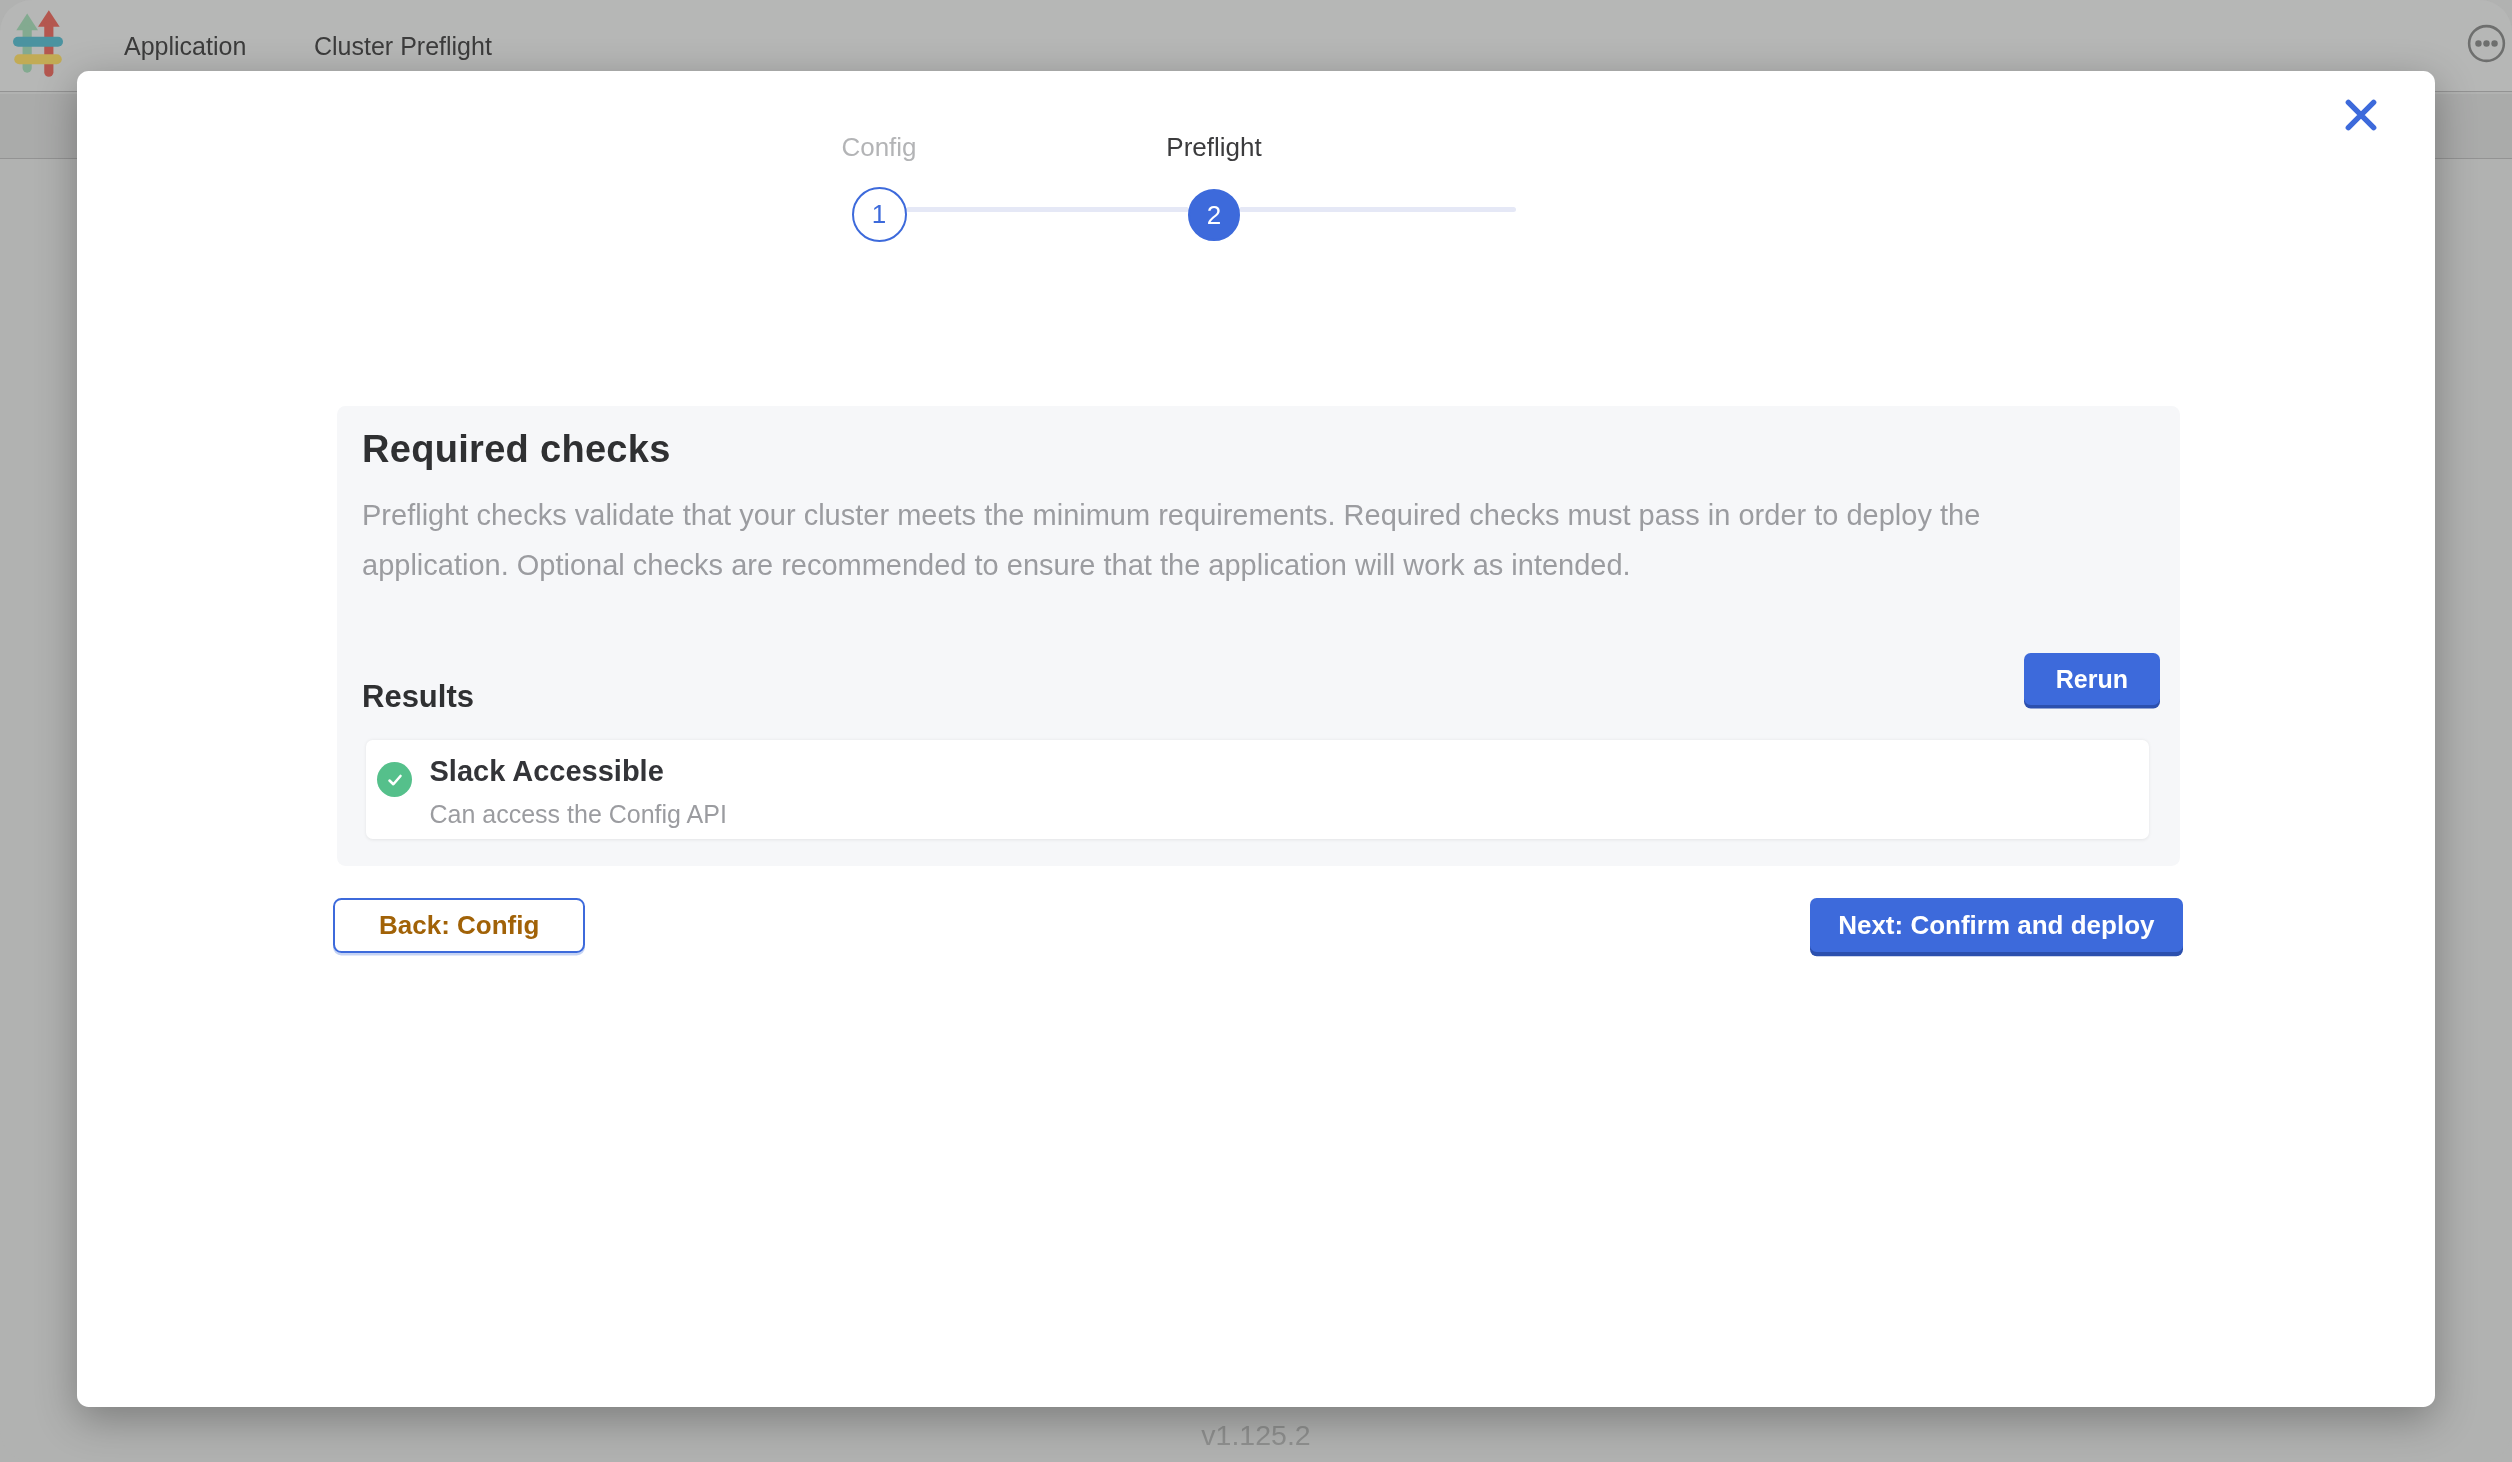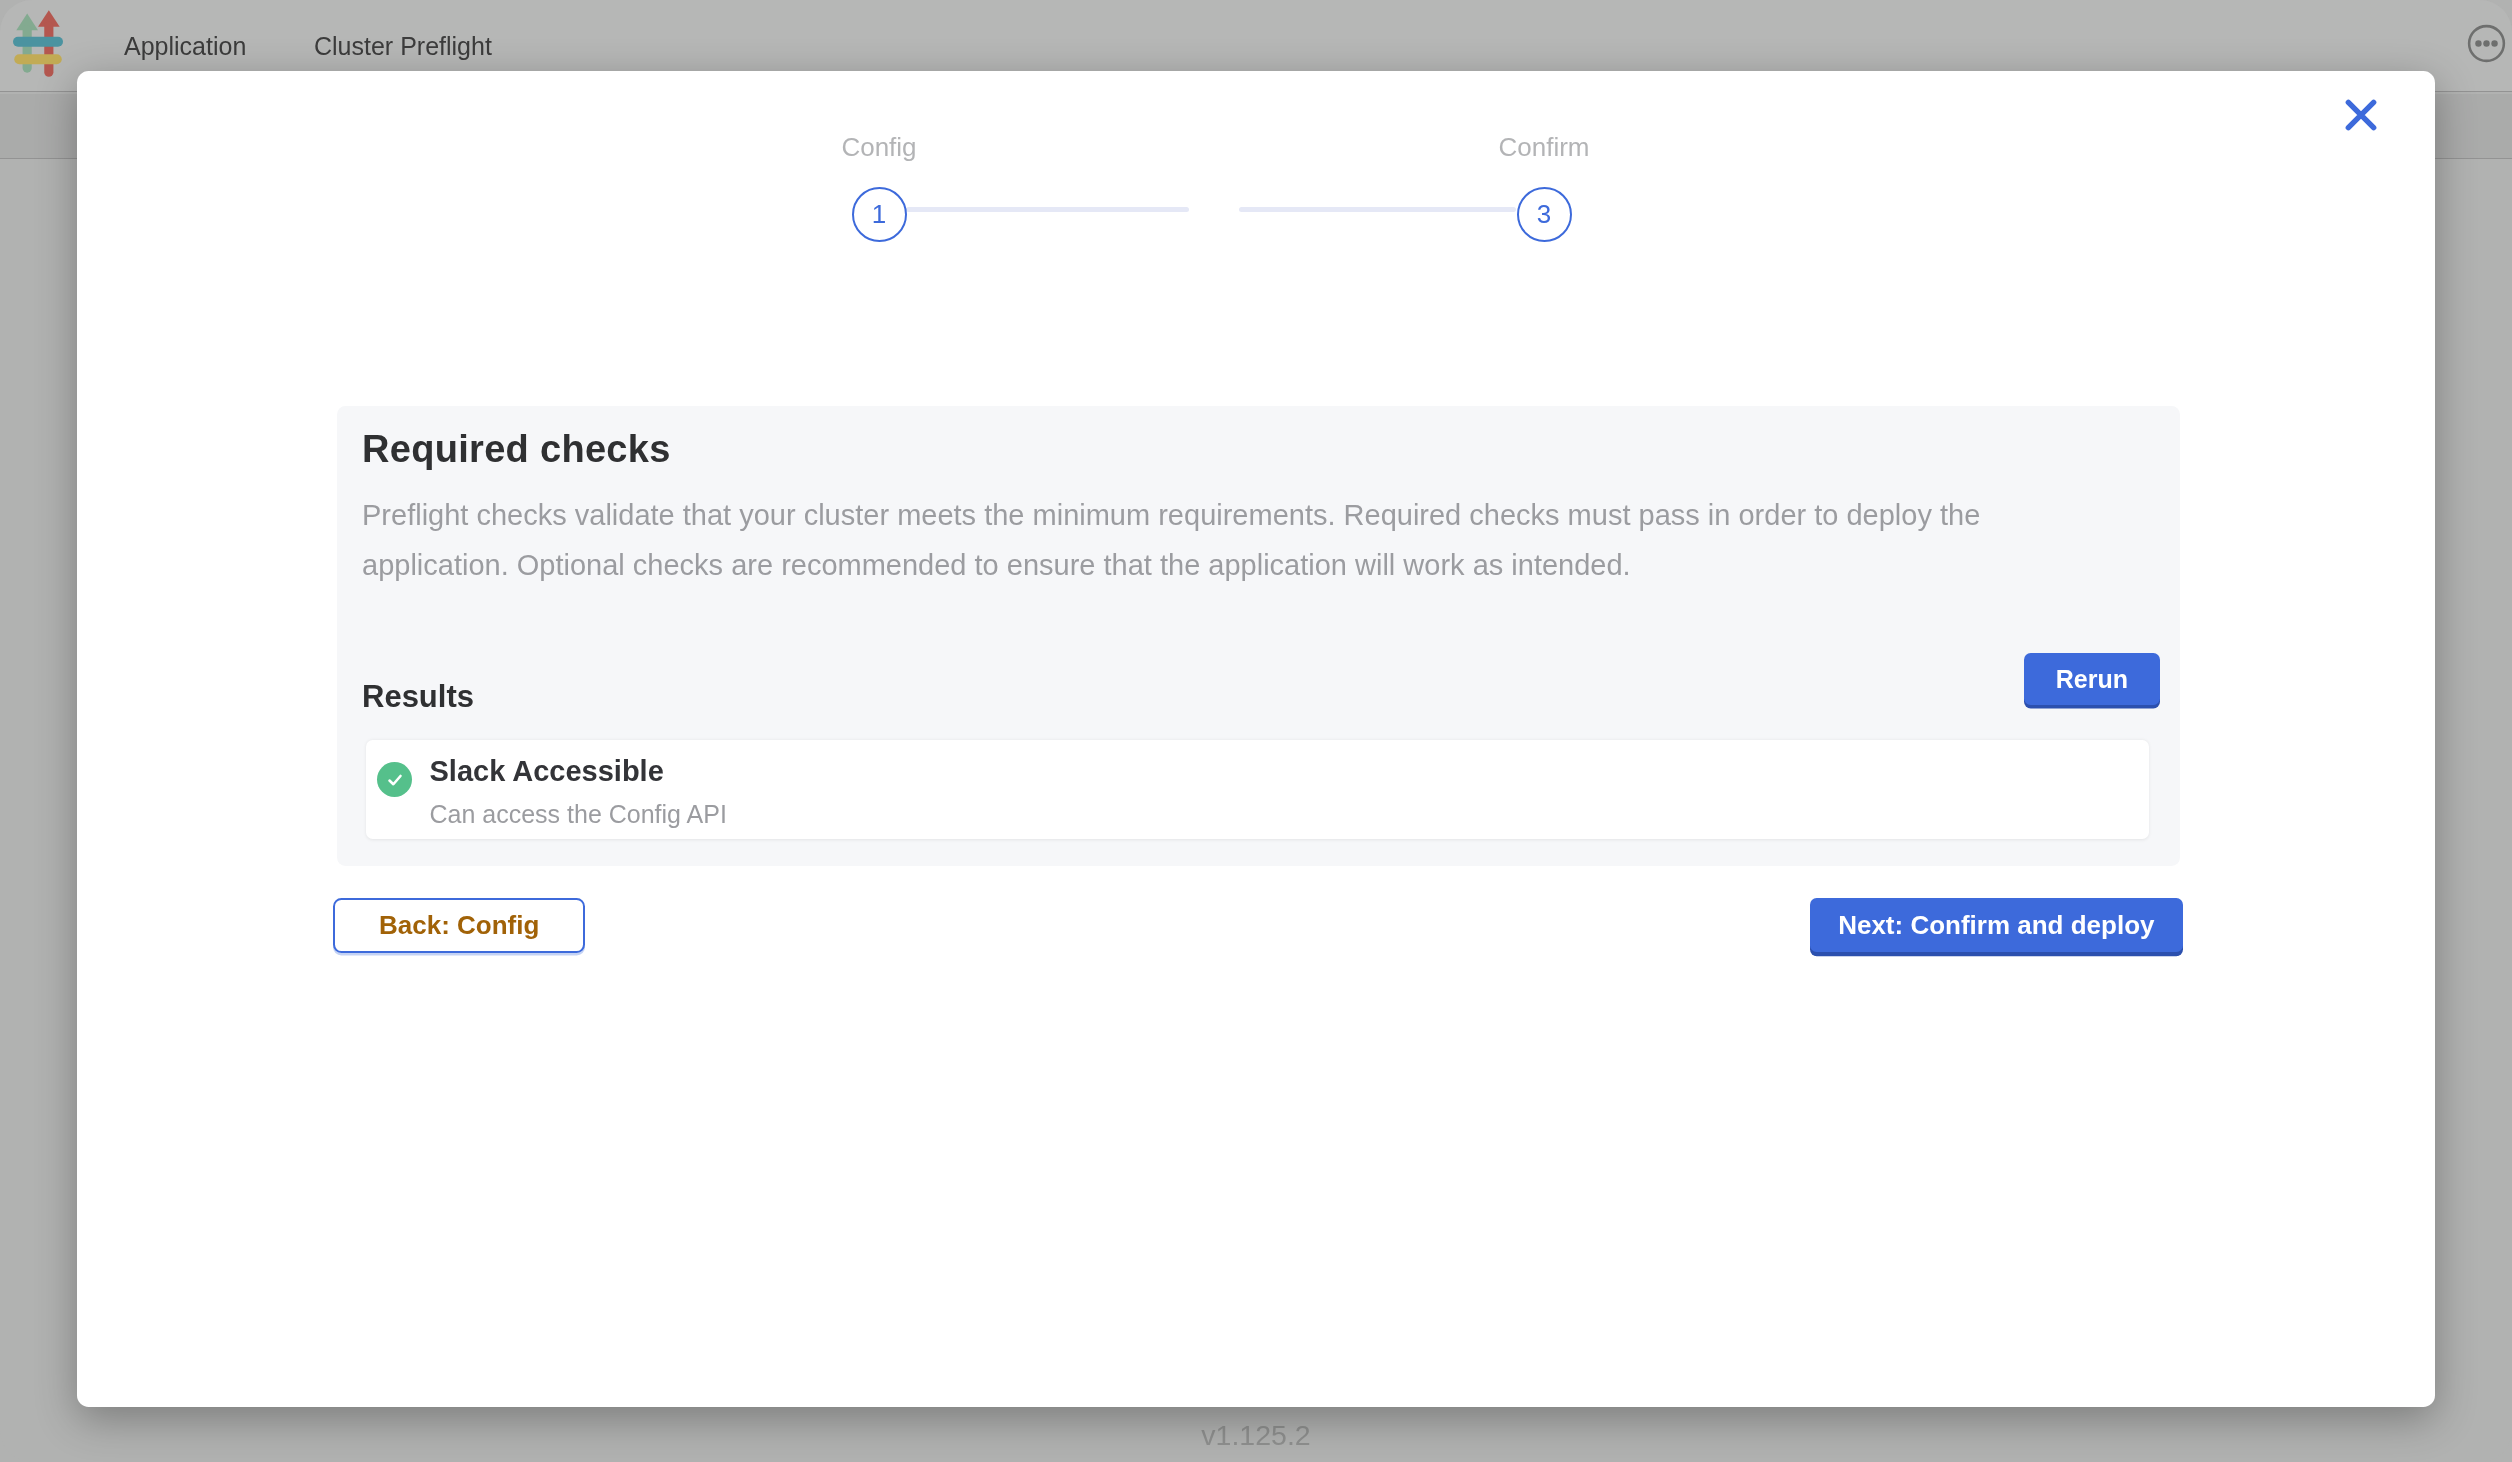--- a/index.html
+++ b/index.html
@@ -155,23 +155,23 @@
       </svg>
     </button>
 
     <div class="connector c1"></div>
     <div class="connector c2"></div>
 
     <div class="step s1">
       <div class="step-label">Config</div>
       <div class="step-circle">1</div>
     </div>
-    <div class="step s3">
-      <div class="step-label">Confirm</div>
-      <div class="step-circle">3</div>
+    <div class="step s2 active">
+      <div class="step-label">Preflight</div>
+      <div class="step-circle">2</div>
     </div>
 
     <div class="panel">
       <div class="panel-title">Required checks</div>
       <div class="panel-desc">Preflight checks validate that your cluster meets the minimum requirements. Required checks must pass in order to deploy the application. Optional checks are recommended to ensure that the application will work as intended.</div>
       <div class="results-label">Results</div>
       <button class="rerun-btn">Rerun</button>
 
       <div class="check-card">
         <div class="check-icon">

